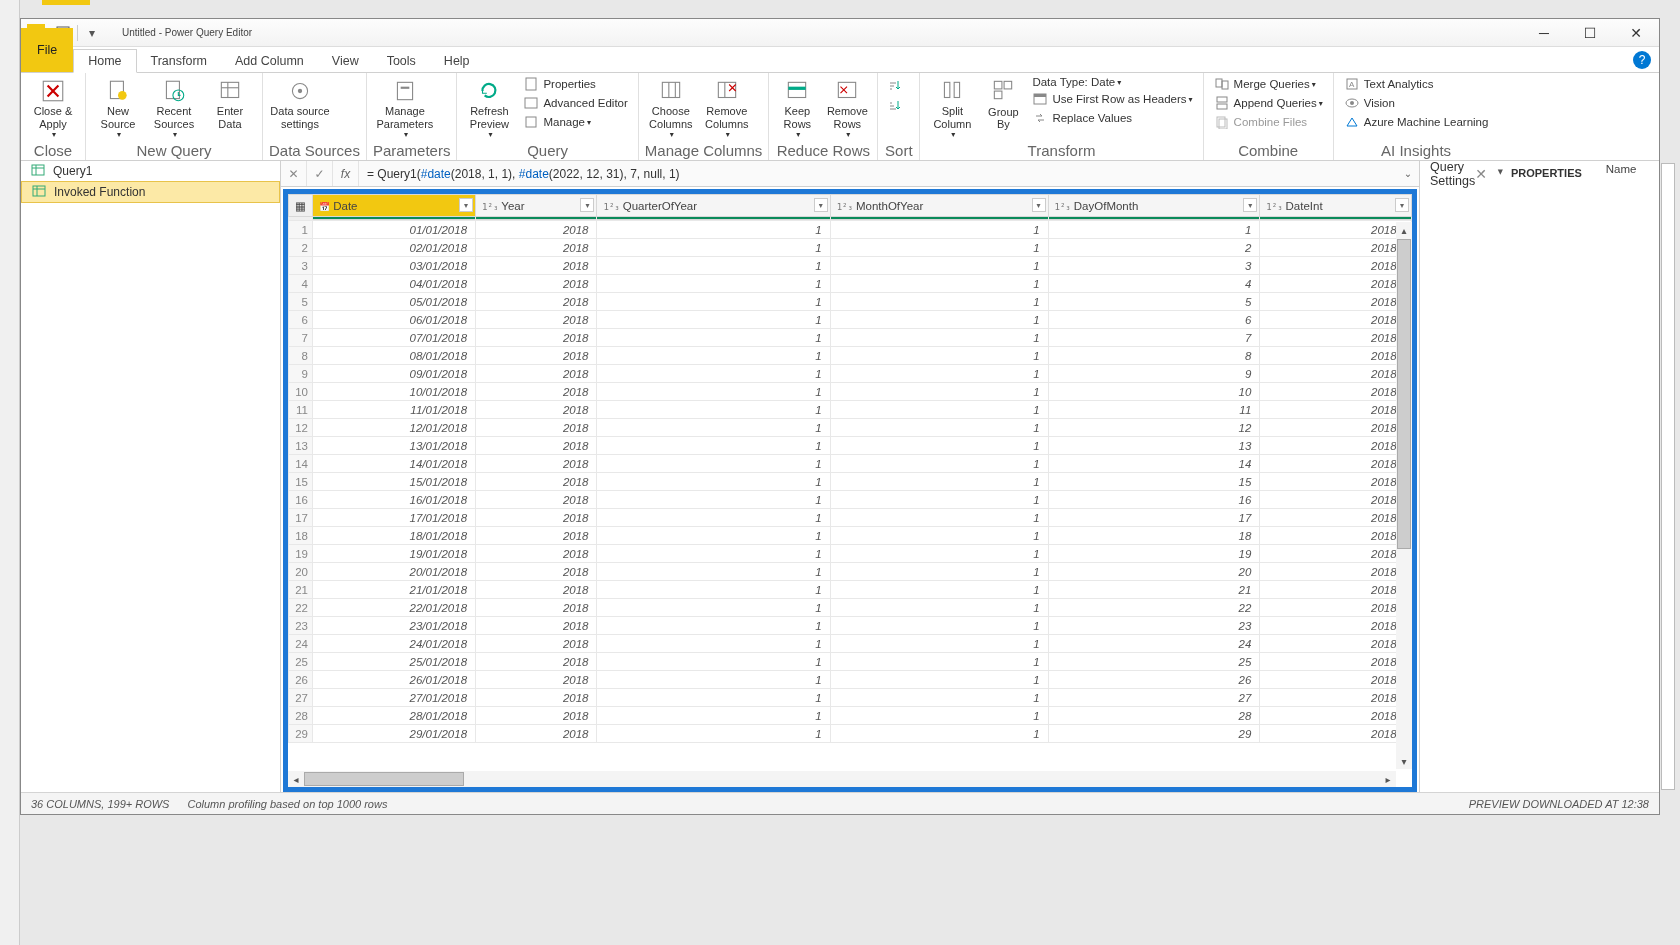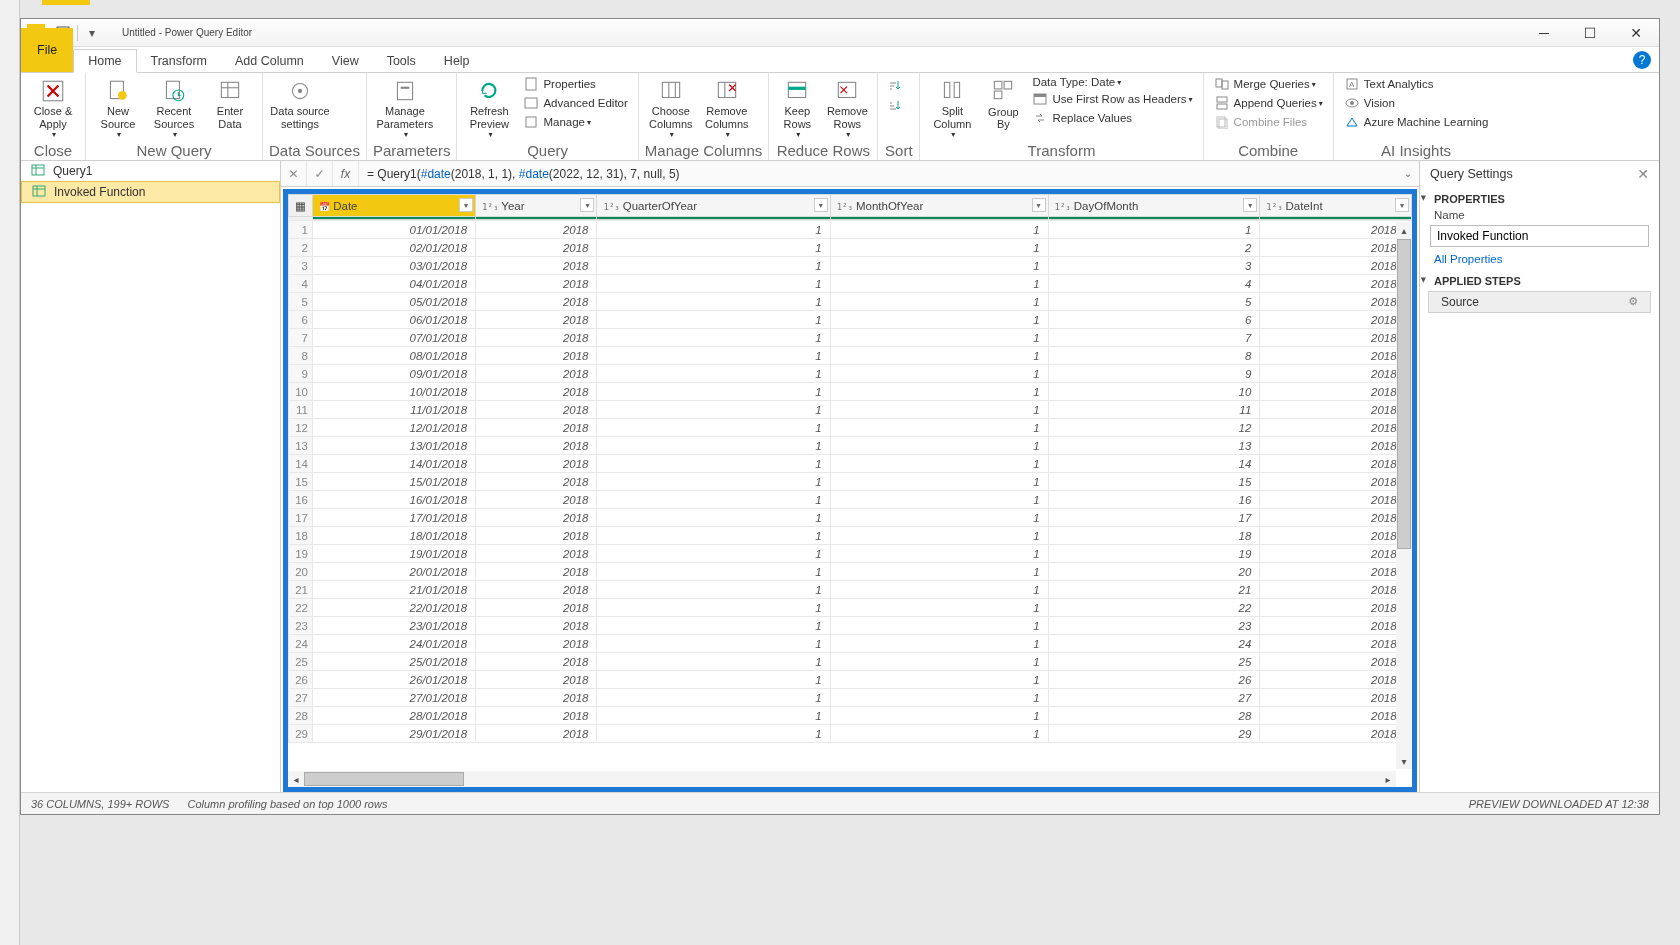--- a/index.html
+++ b/index.html
@@ -69,21 +69,21 @@
 .grid td{border:1px solid #e8e8e8;padding:2px 8px;color:#555;font-style:italic;text-align:right;height:18px;font-family:'Segoe UI',sans-serif;}
 .grid td.rownum{background:#f7f7f7;font-style:normal;text-align:right;color:#888;width:24px;padding:2px 4px;}
 .vscroll{position:absolute;right:0;top:28px;bottom:18px;width:16px;background:#f4f4f4;display:flex;flex-direction:column;}
 .vscroll .arr{height:16px;display:flex;align-items:center;justify-content:center;font-size:10px;color:#555;}
 .vscroll .thumb{margin:1px;background:#cdcdcd;border:1px solid #aaa;}
 .hscroll{position:absolute;left:0;right:16px;bottom:0;height:16px;background:#f4f4f4;display:flex;}
 .hscroll .arr{width:16px;display:flex;align-items:center;justify-content:center;font-size:10px;color:#555;}
 .hscroll .track{flex:1;position:relative;}
 .hscroll .thumb{position:absolute;left:0;width:160px;top:1px;bottom:1px;background:#cdcdcd;border:1px solid #aaa;}
 
-.settings-pane{width:240px;border-left:1px solid #d0d0d0;background:#fff;display:flex;flex-direction:column;}
+.settings-pane{width:240px;border-left:1px solid #d0d0d0;background:#fff;display:flex;flex-direction:row;}
 .sp-hdr{height:26px;display:flex;align-items:center;padding:0 10px;font-size:12.5px;color:#333;}
 .sp-hdr .close{margin-left:auto;color:#888;cursor:pointer;font-size:14px;}
 .sp-section-title{font-size:11px;font-weight:bold;color:#333;padding:6px 10px 2px 14px;position:relative;}
 .sp-section-title::before{content:'▸';position:absolute;left:2px;font-size:9px;color:#555;transform:rotate(90deg);}
 .sp-label{font-size:11.5px;color:#444;padding:2px 14px;}
 .sp-input{margin:2px 10px;border:1px solid #bbb;padding:3px 6px;font-size:12px;width:calc(100% - 20px);}
 .sp-link{color:#0066cc;font-size:11.5px;padding:4px 14px;cursor:pointer;}
 .step-item{margin:2px 8px;padding:3px 12px;font-size:12px;color:#333;}
 .step-item.sel{background:#eee;border:1px solid #d0d0d0;}
 .step-item .gear{float:right;color:#888;font-size:11px;}
@@ -494,21 +494,21 @@
               </svg>
             </span>Invoked Function</div>
         </div>
     </div>
 
     <div class="grid-area">
       <div class="formula-bar">
         <div class="fb-btn">✕</div>
         <div class="fb-btn">✓</div>
         <div class="fb-btn fb-fx">fx</div>
-        <div class="fb-text"><span>= Query1(</span><span class="kw">#date</span><span>(2018, 1, 1)</span><span>, </span><span class="kw">#date</span><span>(2022, 12, 31)</span><span>, 7, null, 5)</span></div>
+        <div class="fb-text"><span>= Query1(</span><span class="kw">#date</span><span>(2018, 1, 1)</span><span>, </span><span class="kw">#date</span><span>(2022, 12, 31)</span><span>, 7, null, 1)</span></div>
         <div class="fb-drop">⌄</div>
       </div>
       <div class="grid-wrap">
         <table class="grid" id="data-grid">
             <tbody>
               <tr>
                 <th class="rownum-h">▦</th>
                 <th class="datecol"><span class="type-icon">📅</span>Date<span class="col-drop">▾</span></th>
                 <th><span class="type-icon">1²₃</span>Year<span class="col-drop">▾</span></th>
                 <th><span class="type-icon">1²₃</span>QuarterOfYear<span class="col-drop">▾</span></th>

